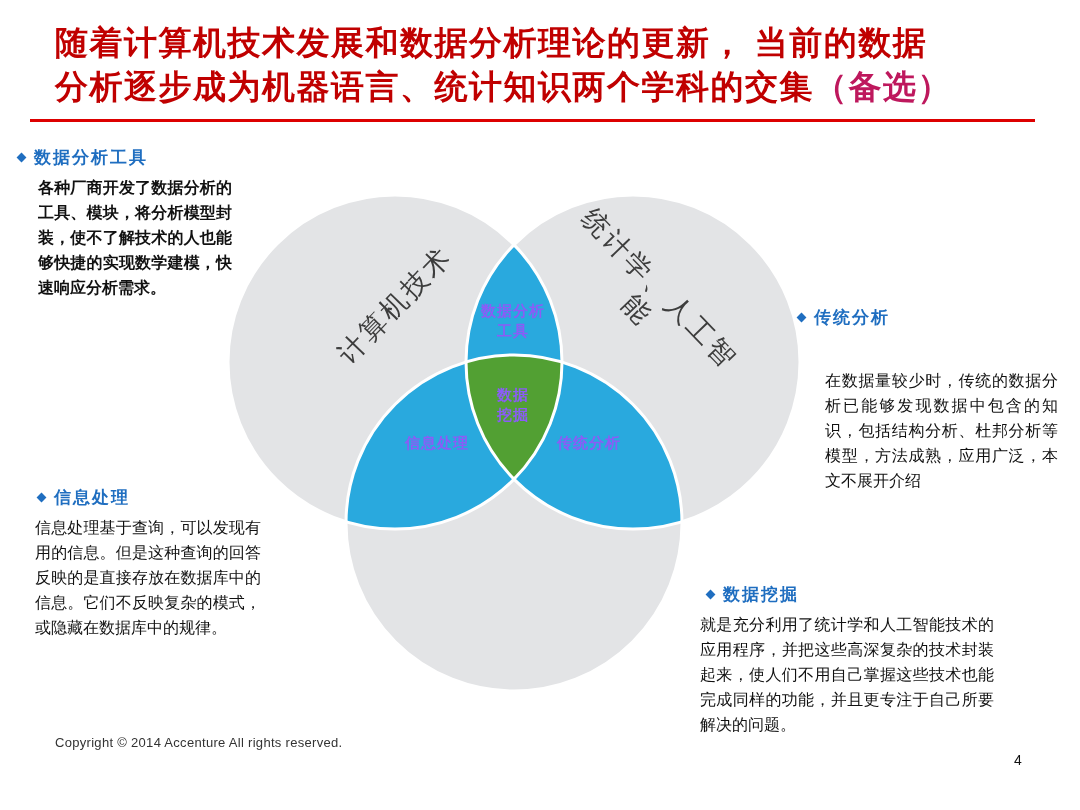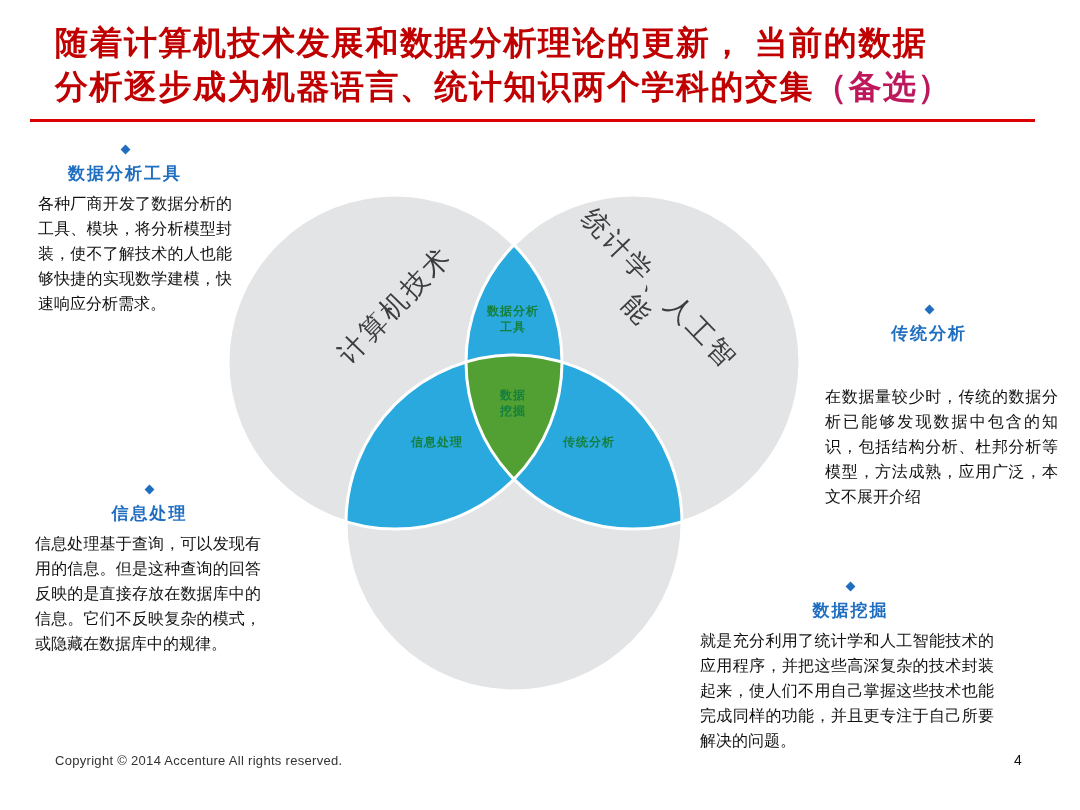--- a/index.html
+++ b/index.html
@@ -26,53 +26,53 @@
   .vlabel {
     position:absolute; color:#3d3d3d; font-size:27px; letter-spacing:3px;
     font-family:"Liberation Serif", serif; white-space:nowrap;
   }
   .rot-left  { left:395px; top:305px; transform:translate(-50%,-50%) rotate(-46deg); }
   .rot-right { left:648px; top:300px; transform:translate(-50%,-50%) rotate(46deg);
                text-align:center; line-height:1.15; }
   .bottom-label { left:514px; top:545px; transform:translate(-50%,-50%); letter-spacing:6px; }
 
   .olabel {
-    position:absolute; color:#15803d; font-weight:bold; font-size:12px;
+    position:absolute; color:#8b5cf6; font-weight:bold; font-size:15px;
     font-family:"Liberation Sans", sans-serif; text-align:center;
     letter-spacing:1px; line-height:1.3; white-space:nowrap;
   }
   .top-olabel    { left:513px; top:320px; transform:translate(-50%,-50%); }
   .left-olabel   { left:437px; top:443px; transform:translate(-50%,-50%); }
   .right-olabel  { left:589px; top:443px; transform:translate(-50%,-50%); }
   .center-olabel { left:513px; top:404px; transform:translate(-50%,-50%); }
 
   
   .note { position:absolute; }
-  .note-head { display:flex; align-items:center; gap:9px;flex-direction:column; }
+  .note-head { display:flex; align-items:center; gap:9px; }
   .note-heading {
     color:#1f6ec0; font-weight:bold; font-size:17px; letter-spacing:2px;
     font-family:"Liberation Serif", serif;
   }
   .bullet { width:7px; height:7px; background:#1f6ec0; transform:rotate(45deg); flex:0 0 auto; }
   .note-body {
     margin-top:7px; font-size:16px; line-height:1.56; color:#111111;
     text-align:justify; word-break:break-all; font-family:"Liberation Serif", serif;
   }
   .note1 { left:18px;  top:146px; width:214px; }
-  .note1 .note-body { margin-left:20px; }
+  .note1 .note-body { margin-left:20px;font-weight:bold; }
   .note2 { left:35px;  top:486px; width:226px; }
   .note2 .note-head { margin-left:3px; }
   .note3 { left:798px; top:306px; width:262px; }
   .note3 .note-body { margin-left:27px; width:233px;margin-top:40px; }
   .note4 { left:700px; top:547px; width:294px;margin-top:36px; }
   .note4 .note-head { margin-left:7px; }
 
   
   .copyright {
-    position:absolute; left:55px; top:753px; font-size:13px; color:#333333;
+    position:absolute; left:55px; top:735px; font-size:13px; color:#333333;
     font-family:"Liberation Sans", sans-serif; letter-spacing:0.3px;
   }
   .page-number {
     position:absolute; left:1014px; top:752px; font-size:14px; color:#111111;
     font-family:"Liberation Sans", sans-serif;
   }
   .bottom-bar { position:absolute; left:30px; right:0; top:791px; height:13px; background:#000000; }
 </style>
 </head>
 <body>

